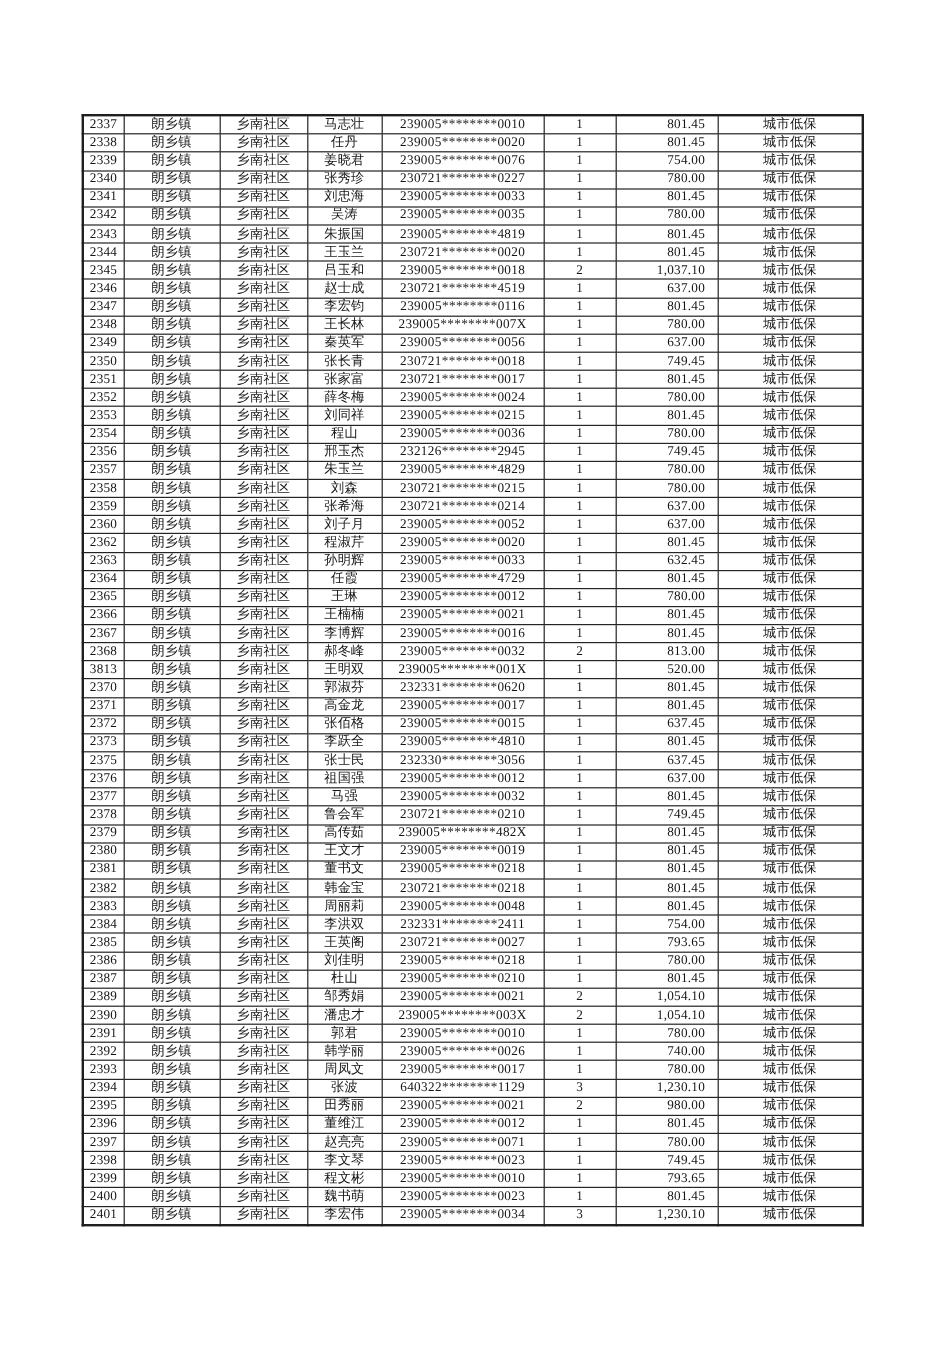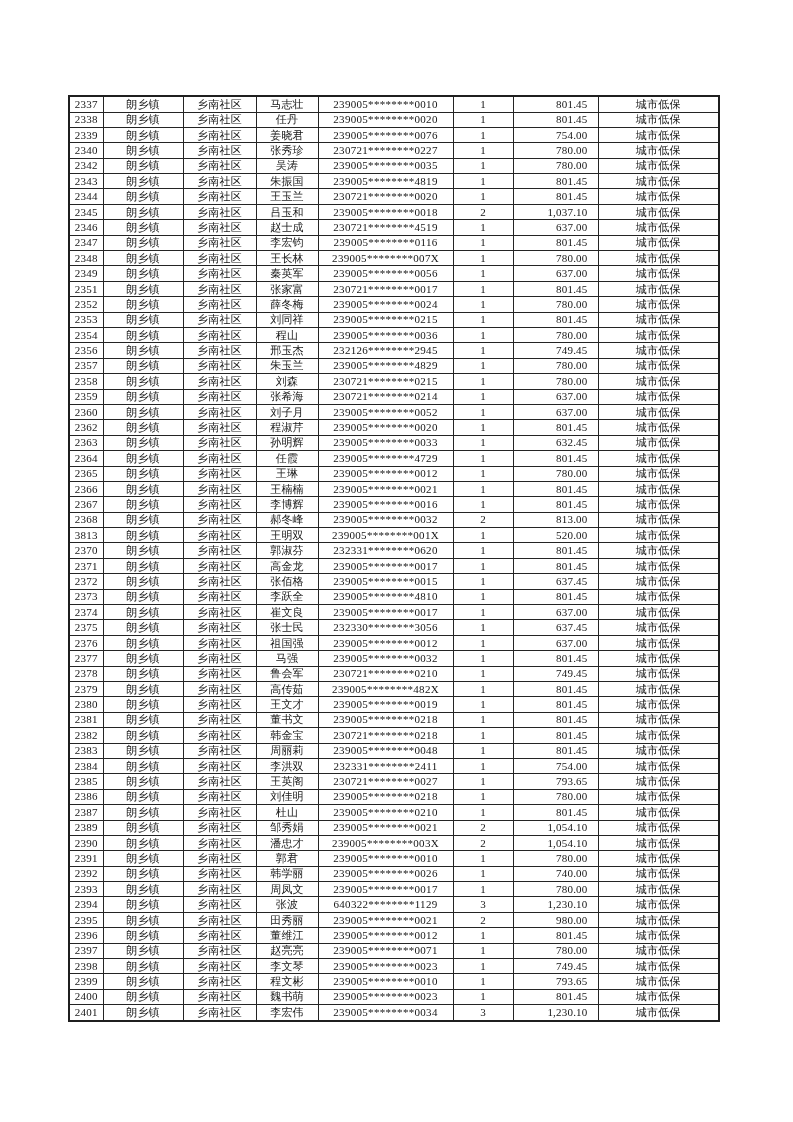--- a/index.html
+++ b/index.html
@@ -97,20 +97,30 @@
     <td class="cell-serial">2340</td>
     <td class="cell-town">朗乡镇</td>
     <td class="cell-community">乡南社区</td>
     <td class="cell-name">张秀珍</td>
     <td class="cell-id-number">230721********0227</td>
     <td class="cell-headcount">1</td>
     <td class="cell-amount">780.00</td>
     <td class="cell-benefit">城市低保</td>
   </tr>
         <tr>
+    <td class="cell-serial">2341</td>
+    <td class="cell-town">朗乡镇</td>
+    <td class="cell-community">乡南社区</td>
+    <td class="cell-name">刘忠海</td>
+    <td class="cell-id-number">239005********0033</td>
+    <td class="cell-headcount">1</td>
+    <td class="cell-amount">801.45</td>
+    <td class="cell-benefit">城市低保</td>
+  </tr>
+        <tr>
     <td class="cell-serial">2342</td>
     <td class="cell-town">朗乡镇</td>
     <td class="cell-community">乡南社区</td>
     <td class="cell-name">吴涛</td>
     <td class="cell-id-number">239005********0035</td>
     <td class="cell-headcount">1</td>
     <td class="cell-amount">780.00</td>
     <td class="cell-benefit">城市低保</td>
   </tr>
         <tr>
@@ -177,20 +187,30 @@
     <td class="cell-serial">2349</td>
     <td class="cell-town">朗乡镇</td>
     <td class="cell-community">乡南社区</td>
     <td class="cell-name">秦英军</td>
     <td class="cell-id-number">239005********0056</td>
     <td class="cell-headcount">1</td>
     <td class="cell-amount">637.00</td>
     <td class="cell-benefit">城市低保</td>
   </tr>
         <tr>
+    <td class="cell-serial">2350</td>
+    <td class="cell-town">朗乡镇</td>
+    <td class="cell-community">乡南社区</td>
+    <td class="cell-name">张长青</td>
+    <td class="cell-id-number">230721********0018</td>
+    <td class="cell-headcount">1</td>
+    <td class="cell-amount">749.45</td>
+    <td class="cell-benefit">城市低保</td>
+  </tr>
+        <tr>
     <td class="cell-serial">2351</td>
     <td class="cell-town">朗乡镇</td>
     <td class="cell-community">乡南社区</td>
     <td class="cell-name">张家富</td>
     <td class="cell-id-number">230721********0017</td>
     <td class="cell-headcount">1</td>
     <td class="cell-amount">801.45</td>
     <td class="cell-benefit">城市低保</td>
   </tr>
         <tr>
@@ -384,30 +404,20 @@
     <td class="cell-benefit">城市低保</td>
   </tr>
         <tr>
     <td class="cell-serial">2373</td>
     <td class="cell-town">朗乡镇</td>
     <td class="cell-community">乡南社区</td>
     <td class="cell-name">李跃全</td>
     <td class="cell-id-number">239005********4810</td>
     <td class="cell-headcount">1</td>
     <td class="cell-amount">801.45</td>
-    <td class="cell-benefit">城市低保</td>
-  </tr>
-        <tr>
-    <td class="cell-serial">2374</td>
-    <td class="cell-town">朗乡镇</td>
-    <td class="cell-community">乡南社区</td>
-    <td class="cell-name">崔文良</td>
-    <td class="cell-id-number">239005********0017</td>
-    <td class="cell-headcount">1</td>
-    <td class="cell-amount">637.00</td>
     <td class="cell-benefit">城市低保</td>
   </tr>
         <tr>
     <td class="cell-serial">2375</td>
     <td class="cell-town">朗乡镇</td>
     <td class="cell-community">乡南社区</td>
     <td class="cell-name">张士民</td>
     <td class="cell-id-number">232330********3056</td>
     <td class="cell-headcount">1</td>
     <td class="cell-amount">637.45</td>

